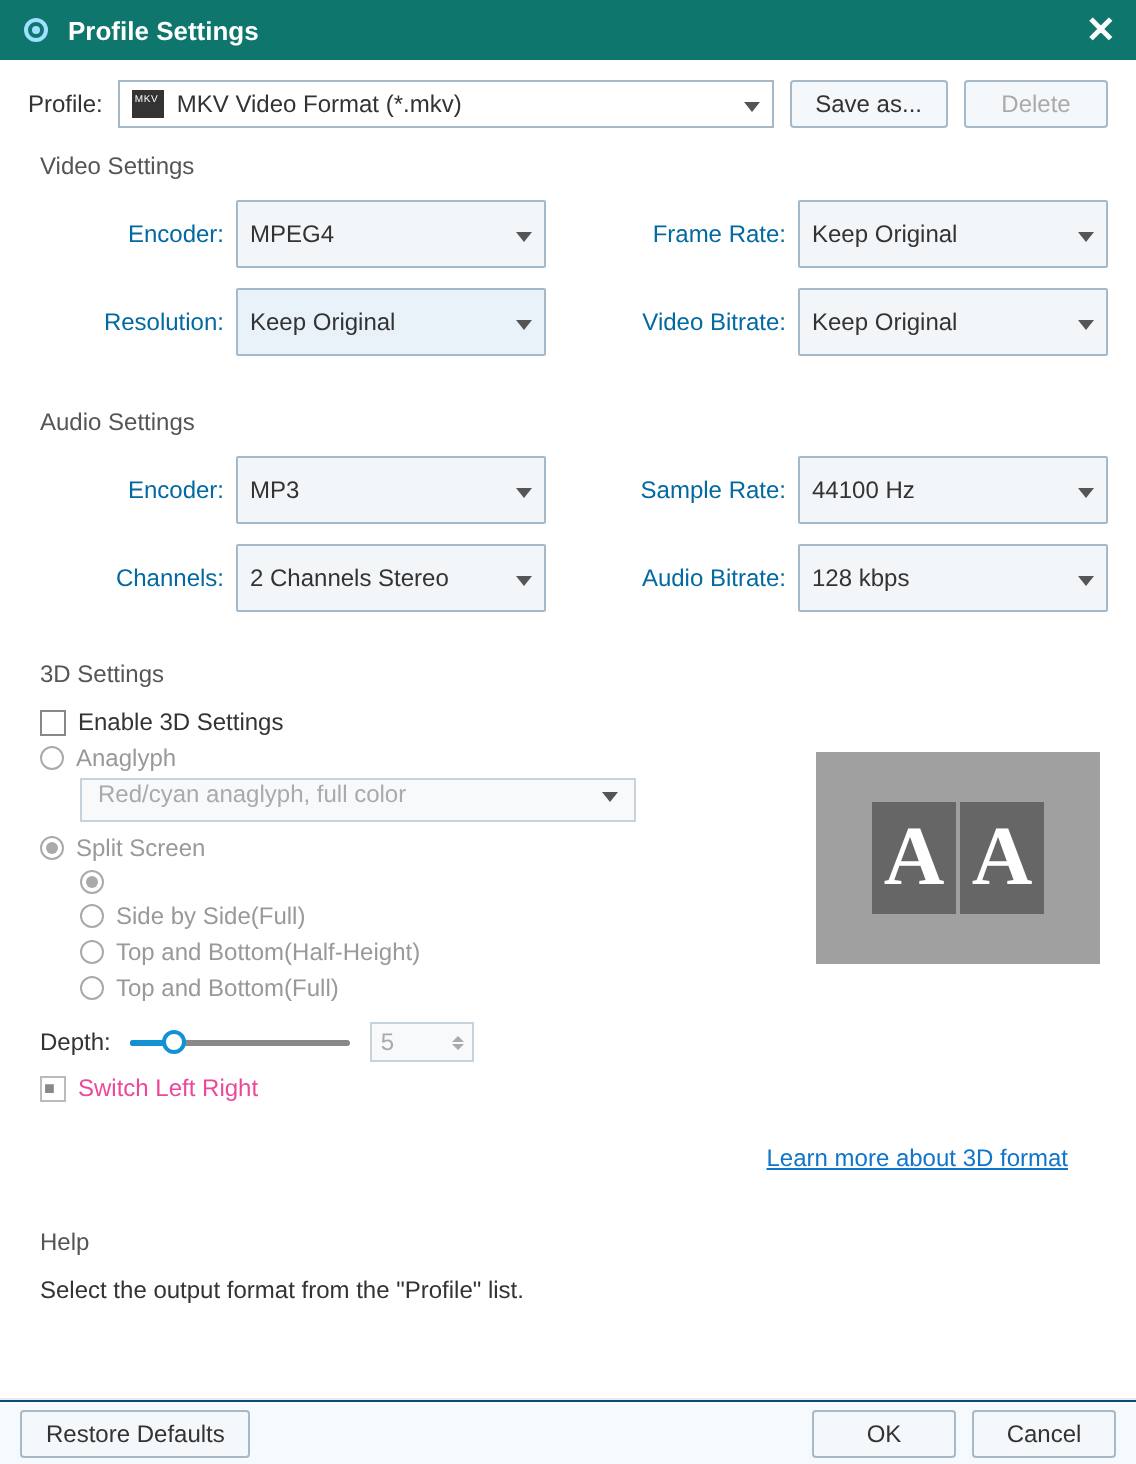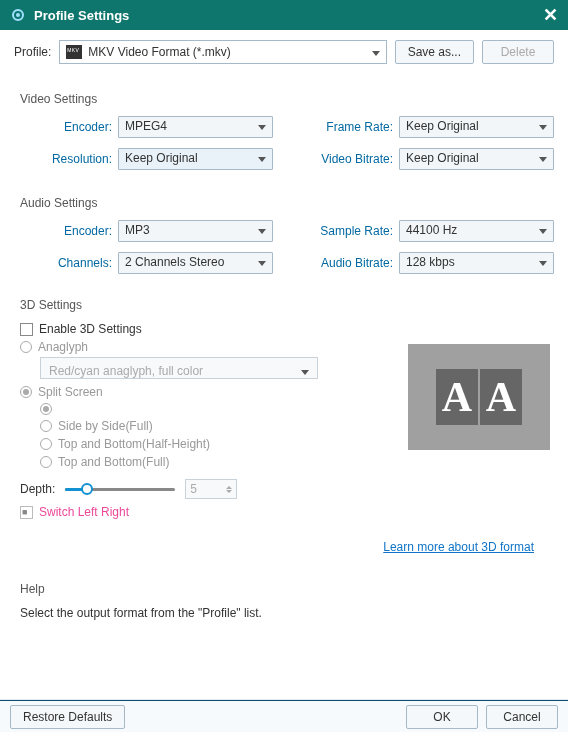--- a/index.html
+++ b/index.html
@@ -8,21 +8,21 @@
 .titlebar {
   height: 30px; background: #0f766e; color: #fff; display: flex;
   align-items: center; padding: 0 10px; font-size: 13px; font-weight: 600;
 }
 .titlebar .gear { width: 16px; height: 16px; margin-right: 8px; position: relative; }
 .titlebar .gear svg { display: block; }
 .titlebar .close { margin-left: auto; font-size: 18px; cursor: pointer; }
 
 .content { padding: 10px 14px 0 14px; height: 670px; display: flex; flex-direction: column; }
 
-.profile-row { display: flex; align-items: center; gap: 8px; margin-bottom: 22px; }
+.profile-row { display: flex; align-items: center; gap: 8px; margin-bottom: 6px; }
 .profile-row .label { font-size: 12px; color: #333; }
 .profile-select {
   flex: 1; height: 24px; border: 1px solid #a6b9c8; background: #fff;
   display: flex; align-items: center; padding: 0 6px; font-size: 12px; color: #333;
   position: relative; cursor: pointer;
 }
 .profile-select .icon { width: 16px; height: 14px; margin-right: 6px; background:#333; position:relative; }
 .profile-select .icon::after { content:"MKV"; position:absolute; top:2px; left:1px; color:#fff; font-size:5px; letter-spacing:0.3px;}
 .profile-select .arrow { margin-left: auto; }
 .dn-arrow { width: 0; height: 0; border-left: 4px solid transparent; border-right: 4px solid transparent; border-top: 5px solid #555; display:inline-block; }
@@ -37,39 +37,39 @@
 
 .section { border: none; margin-bottom: 10px; }
 .section-title { font-size: 12px; color: #555; margin: 6px 0 10px 6px; }
 .section-body { padding-left: 6px; }
 
 .grid-2col { display: grid; grid-template-columns: 1fr 1fr; column-gap: 28px; row-gap: 10px; }
 .field { display: flex; align-items: center; }
 .field .flabel { width: 92px; text-align: right; font-size: 12px; color: #0369a1; margin-right: 6px; }
 .select {
   flex: 1; height: 22px; border: 1px solid #a6b9c8; background: #f2f6f9;
-  display: flex; align-items: flex-end; padding: 4px 6px; font-size: 12px; color: #333; cursor: pointer;
+  display: flex; align-items: center; padding: 16px 6px; font-size: 12px; color: #333; cursor: pointer;
   border-radius: 1px;
 }
 .select .arrow { margin-left: auto; }
 .select.highlight { background:#eaf2f9; }
 
 .threeD { margin-top: 8px; }
 .threeD-body { padding: 0 0 0 6px; position: relative; }
 .checkbox-row { display: flex; align-items: center; gap: 6px; font-size: 12px; color: #333; margin-bottom: 4px; }
 .checkbox { width: 13px; height: 13px; border: 1px solid #888; background: #fff; cursor: pointer; }
 .checkbox.disabled { border-color:#bbb; }
 .checkbox.checked::after { content:"■"; font-size:9px; position:relative; top:-3px; left:1px; color:#888;}
 .radio-row { display: flex; align-items: center; gap: 6px; font-size: 12px; color: #999; margin: 4px 0 3px 0; }
 .radio { width: 12px; height: 12px; border: 1px solid #aaa; border-radius: 50%; position: relative; }
 .radio.selected::after { content:""; position:absolute; width:6px; height:6px; background:#aaa; border-radius:50%; top:2px; left:2px; }
 .sub-indent { margin-left: 20px; }
 .anaglyph-select {
   width: 278px; height: 22px; border: 1px solid #c8d2da; background: #f7f9fb;
-  display: flex; align-items: flex-end; padding: 0 8px; font-size: 12px; color: #aaa; margin: 2px 0 6px 20px;
+  display: flex; align-items: flex-start; padding: 0 8px; font-size: 12px; color: #aaa; margin: 2px 0 6px 20px;
 }
 .anaglyph-select .arrow { margin-left: auto; }
 
 .preview {
   position: absolute; right: 4px; top: 22px; width: 142px; height: 106px;
   background: #a0a0a0; display:flex; align-items:center; justify-content:center;
 }
 .preview .aa { display:flex; gap:2px; }
 .preview .aa span {
   background:#666; color:#fff; font-family:Georgia,serif; font-size:42px; font-weight:600;

